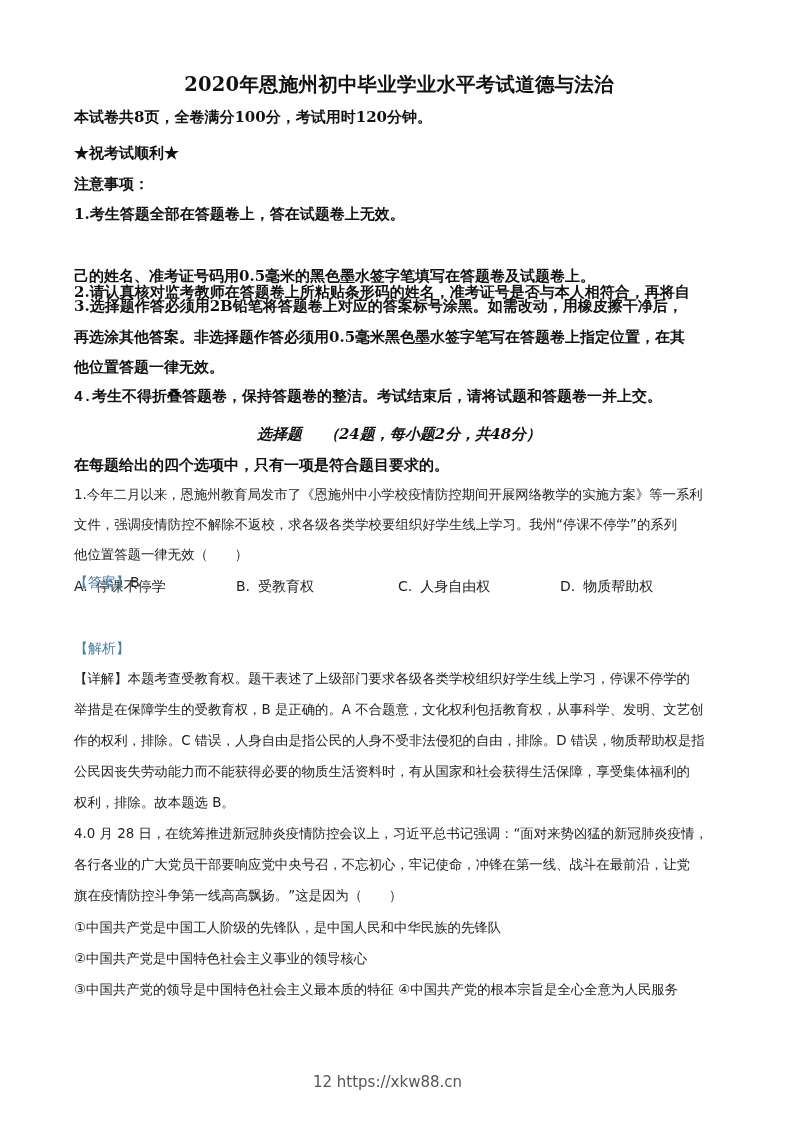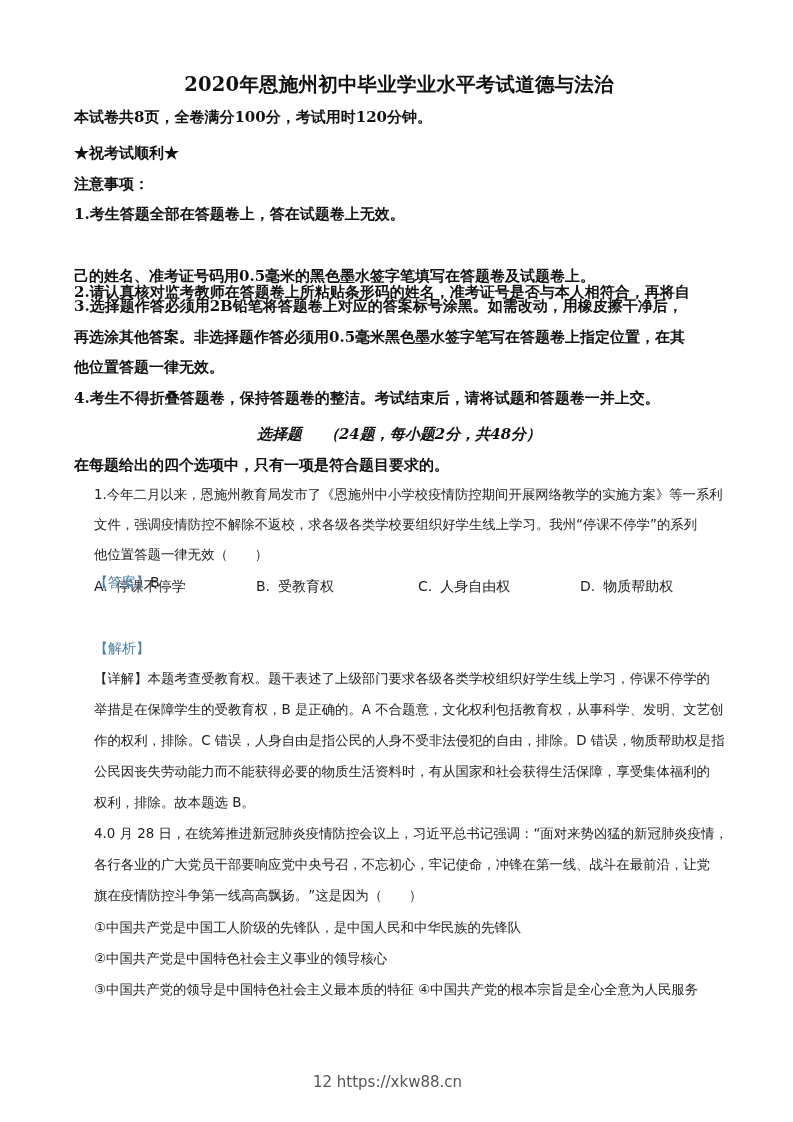--- a/index.html
+++ b/index.html
@@ -28,21 +28,20 @@
       line-height: 20px;
     }
     .serif-bold {
       font-family: "DejaVu Serif", "Liberation Serif", serif;
       font-weight: bold;
     }
     .sans {
       font-family: "DejaVu Sans", "Liberation Sans", sans-serif;
       font-weight: normal;
       color: #222222;
-      margin-left: 20px;
     }
     .title {
       position: absolute;
       left: 0;
       width: 650px;
       text-align: center;
       top: 72px;
       font-size: 19.5px;
       line-height: 26px;
       font-family: "DejaVu Serif", "Liberation Serif", serif;
@@ -97,21 +96,21 @@
   <div class="line serif-bold" style="top:107px;">本试卷共8页，全卷满分100分，考试用时120分钟。</div>
   <div class="line serif-bold" style="top:143px;">★祝考试顺利★</div>
   <div class="line serif-bold" style="top:174px;">注意事项：</div>
 
   <div class="line serif-bold" style="top:204px;">1.考生答题全部在答题卷上，答在试题卷上无效。</div>
   <div class="line serif-bold" style="top:235px;margin-top:47px;">2.请认真核对监考教师在答题卷上所粘贴条形码的姓名，准考证号是否与本人相符合，再将自</div>
   <div class="line serif-bold" style="top:266px;">己的姓名、准考证号码用0.5毫米的黑色墨水签字笔填写在答题卷及试题卷上。</div>
   <div class="line serif-bold" style="top:296px;">3.选择题作答必须用2B铅笔将答题卷上对应的答案标号涂黑。如需改动，用橡皮擦干净后，</div>
   <div class="line serif-bold" style="top:327px;">再选涂其他答案。非选择题作答必须用0.5毫米黑色墨水签字笔写在答题卷上指定位置，在其</div>
   <div class="line serif-bold" style="top:357px;">他位置答题一律无效。</div>
-  <div class="line serif-bold" style="top:388px;">4.考生不得折叠答题卷，保持答题卷的整洁。考试结束后，请将试题和答题卷一并上交。</div>
+  <div class="line serif-bold" style="top:388px;font-family:Liberation Mono, monospace;">4.考生不得折叠答题卷，保持答题卷的整洁。考试结束后，请将试题和答题卷一并上交。</div>
 
   <div class="section-title serif-bold" style="top:424px;">
     <span>选择题</span><span class="gap"></span><span>（24题，每小题2分，共48分）</span>
   </div>
   <div class="line serif-bold" style="top:455px;">在每题给出的四个选项中，只有一项是符合题目要求的。</div>
 
   <div>
     <div class="line sans" style="top:485px; font-size:13.4px;">1.今年二月以来，恩施州教育局发市了《恩施州中小学校疫情防控期间开展网络教学的实施方案》等一系利</div>
     <div class="line sans" style="top:515px; font-size:13.4px;">文件，强调疫情防控不解除不返校，求各级各类学校要组织好学生线上学习。我州“停课不停学”的系列</div>
     <div class="line sans" style="top:545px; font-size:13.4px;">他位置答题一律无效（　　）</div>

